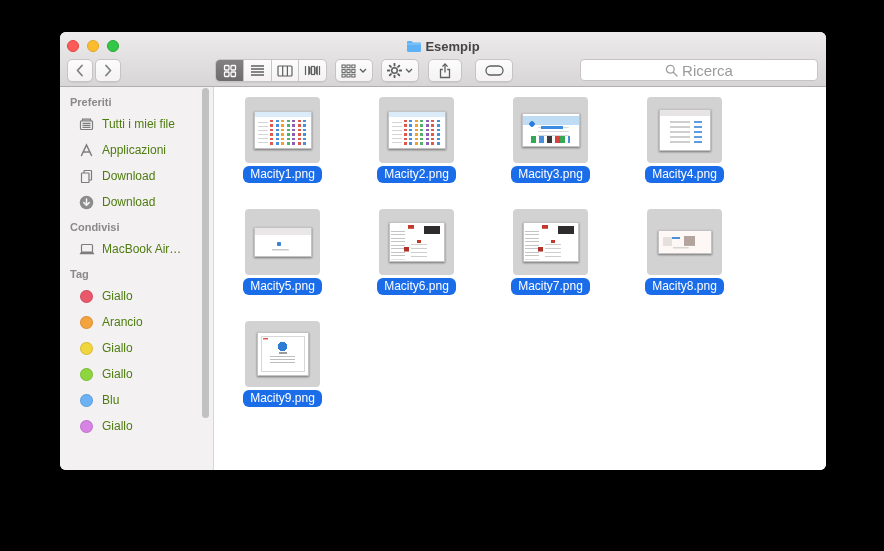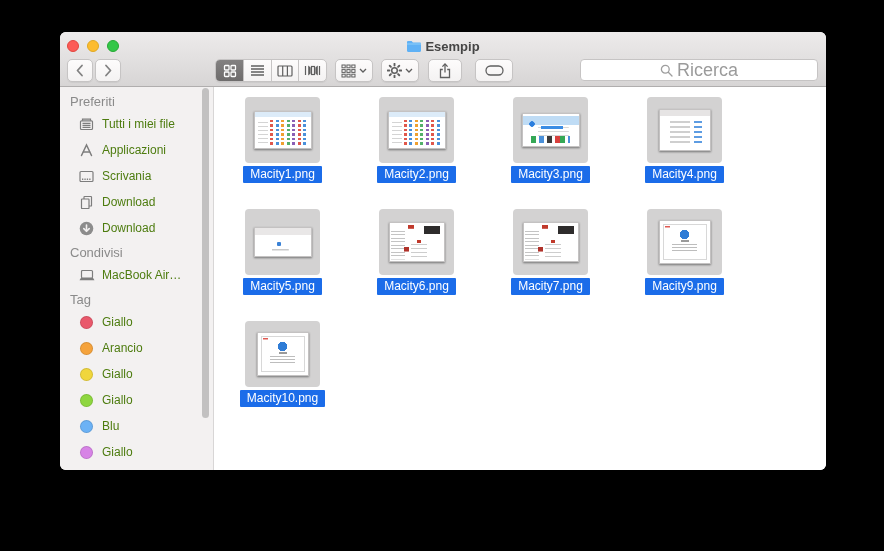--- a/index.html
+++ b/index.html
@@ -34,44 +34,44 @@
   .seg > div.selected { background:linear-gradient(#838181,#6e6c6c); }
 
   .b-arrange { left:275px; width:38px; }
   .b-action  { left:321px; width:38px; }
   .b-share   { left:368px; width:34px; }
   .b-tags    { left:415px; width:38px; }
 
   .search { position:absolute; top:27px; left:520px; width:238px; height:22px;
     background:#fff; border:1px solid #c6c4c4; border-radius:4px;
     display:flex; align-items:center; justify-content:center; gap:4px; }
-  .search span { font-size:18px; color:#9b9b9b; }
+  .search span { font-size:15px; color:#9b9b9b; }
 
   
   .main { display:flex; height:383px; }
   .sidebar { position:relative; width:154px; background:#f3f1f1;
     border-right:1px solid #d8d6d6; overflow:hidden; flex:none; }
   .sec-title { margin:6px 0 0 10px; height:18px; line-height:18px;
-    font-size:13px; font-weight:normal; color:#8a8a8a; }
+    font-size:11px; font-weight:bold; color:#8a8a8a; }
   .sec-title.gap { margin-top:3px; }
   .side-item { height:26px; display:flex; align-items:center; padding-left:17px; gap:6px; }
   .side-item .ic { width:19px; display:flex; justify-content:center; }
   .side-item span { font-size:12px; color:#4d7c0f; white-space:nowrap; }
   .dot { width:13px; height:13px; border-radius:50%; box-shadow:inset 0 0 0 1px rgba(0,0,0,.12); }
   .side-scroll { position:absolute; top:1px; right:4px; width:7px; height:330px;
     border-radius:4px; background:#c2c1c1; }
 
   .content { position:relative; flex:1; background:#fff;
     padding:10px 0 0 31px; display:flex; flex-wrap:wrap;
     column-gap:59px; row-gap:26px; align-content:flex-start; }
 
   .cell { width:75px; display:flex; flex-direction:column; align-items:center; }
   .iconbox { width:75px; height:66px; border-radius:4px; background:#d3d2d2;
     display:flex; align-items:center; justify-content:center; margin-bottom:3px; }
-  .pill { max-width:100px; background:#1b6ce9; border-radius:1px; padding:1px 7px 2px;
+  .pill { max-width:100px; background:#1b6ce9; border-radius:6px; padding:1px 7px 2px;
     font-size:12px; color:#fff; white-space:nowrap; line-height:14px; }
 
   
   .thumb { background-color:#fff; border:1px solid #c4c2c2;
     box-shadow:0 1px 2px rgba(0,0,0,.45); background-repeat:no-repeat; }
   .thumb[data-kind="icon-grid"] { width:58px; height:38px;
     background-image:
       repeating-linear-gradient(180deg, rgba(255,255,255,0) 0 2.5px, #fff 2.5px 4.5px),
       repeating-linear-gradient(90deg,#e0574b 0 3px,#fff 3px 5.5px,#4a90d9 5.5px 8.5px,#fff 8.5px 11px,#f0a030 11px 14px,#fff 14px 16.5px,#53b06a 16.5px 19.5px,#fff 19.5px 22px,#8a5fb5 22px 25px,#fff 25px 27.5px),
       repeating-linear-gradient(180deg,#d4d4d4 0 1px, rgba(0,0,0,0) 1px 4px),
@@ -296,29 +296,20 @@
                 <path d="M3.5 13.5 L8.5 3 L13.5 13.5"></path>
                 <line x1="5.5" y1="10" x2="11.5" y2="10"></line>
               </g>
             </svg>
         </span>
         <span>Applicazioni</span>
       </div>
       <div class="side-item">
         <span class="ic">
           <svg width="17" height="17" viewBox="0 0 17 17">
-              <rect x="2" y="3.5" width="13" height="10" rx="1" fill="none" stroke="#7d7d7d" stroke-width="1.2"></rect>
-              <line x1="4" y1="11.2" x2="13" y2="11.2" stroke="#7d7d7d" stroke-width="1.4" stroke-dasharray="1.3 1.1"></line>
-            </svg>
-        </span>
-        <span>Scrivania</span>
-      </div>
-      <div class="side-item">
-        <span class="ic">
-          <svg width="17" height="17" viewBox="0 0 17 17">
               <g stroke="#7d7d7d" stroke-width="1.2">
                 <rect x="6" y="2.5" width="7.5" height="9.5" rx="0.6" fill="none"></rect>
                 <rect x="3.5" y="5" width="7.5" height="9.5" rx="0.6" fill="#f3f1f1"></rect>
               </g>
             </svg>
         </span>
         <span>Download</span>
       </div>
       <div class="side-item">
         <span class="ic">
@@ -423,25 +414,25 @@
         <span class="pill">Macity6.png</span>
       </div>
       <div class="cell">
         <div class="iconbox">
             <div class="thumb" data-kind="news-page"></div>
           </div>
         <span class="pill">Macity7.png</span>
       </div>
       <div class="cell">
         <div class="iconbox">
+            <div class="thumb" data-kind="wide-banner"></div>
+          </div>
+        <span class="pill">Macity8.png</span>
+      </div>
+      <div class="cell">
+        <div class="iconbox">
             <div class="thumb" data-kind="info-dialog"></div>
           </div>
         <span class="pill">Macity9.png</span>
-      </div>
-      <div class="cell">
-        <div class="iconbox">
-            <div class="thumb" data-kind="info-dialog"></div>
-          </div>
-        <span class="pill">Macity10.png</span>
       </div>
     </div>
   </div>
 </div>
 
 </body></html>

